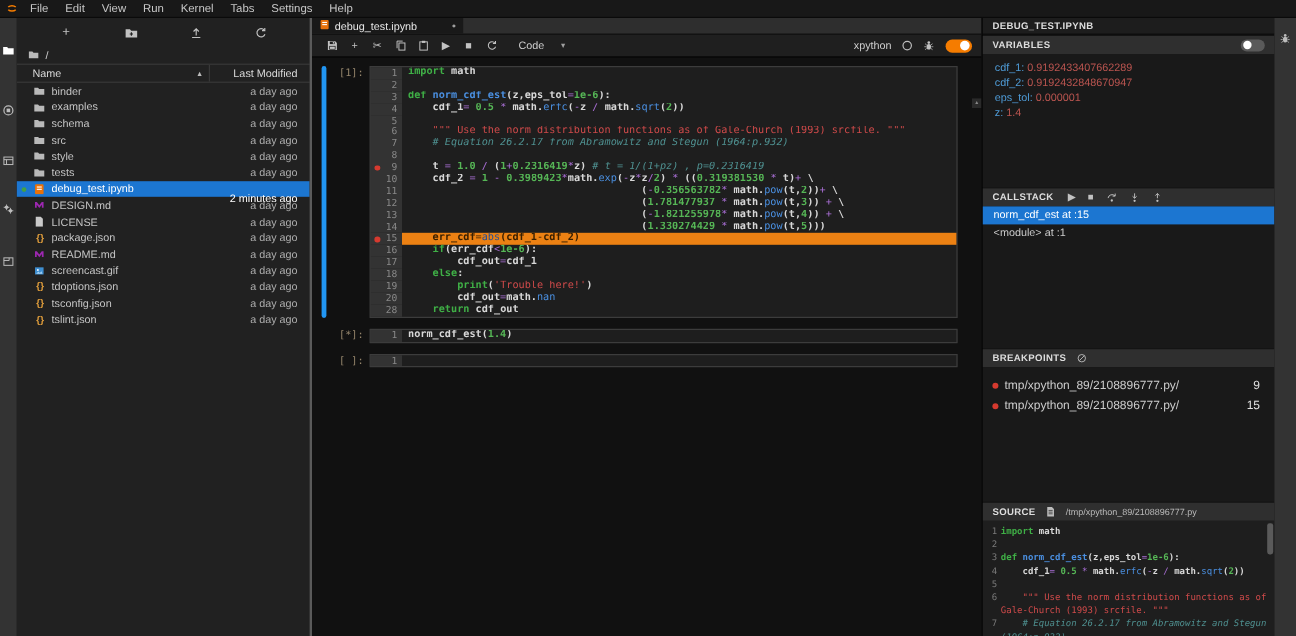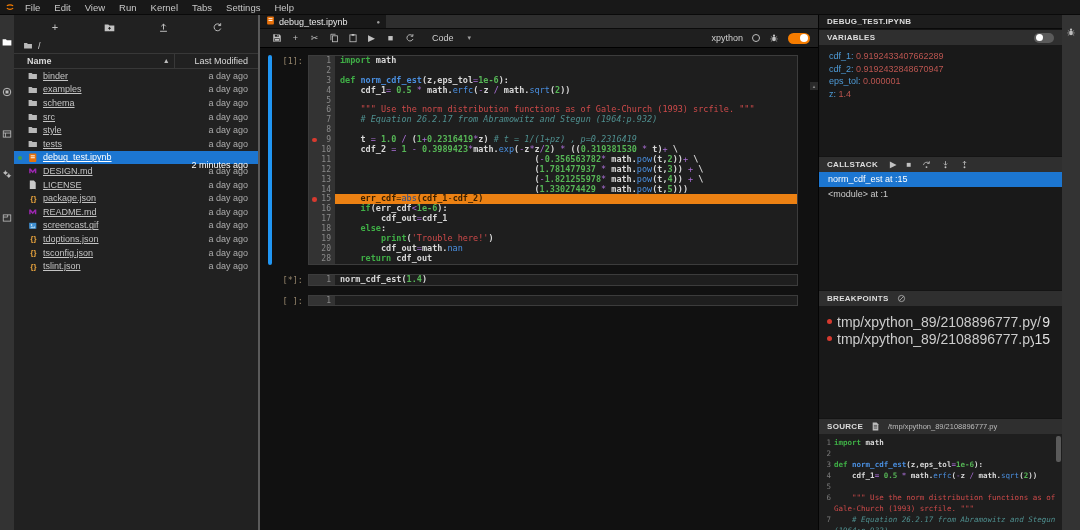--- a/index.html
+++ b/index.html
@@ -19,28 +19,28 @@
   .left-strip .strip-icon.active { color:#ffffff; }
 
   
   .fb { position:absolute; left:14px; top:15px; width:244px; height:515px; background:#212121; }
   .fb-toolbar { height:24px; display:flex; align-items:center; justify-content:space-around; padding:0 14px; }
   .fb-btn { width:18px; height:16px; display:flex; align-items:center; justify-content:center; color:#c2c2c2; font-size:11px; }
   .fb-btn svg { width:11px; height:11px; }
   .fb-breadcrumb { height:14px; display:flex; align-items:center; padding-left:9px; gap:5px; color:#cfcfcf; }
   .fb-breadcrumb svg { width:10px; height:9px; color:#b9b9b9; }
   .fb-header { height:16px; display:flex; align-items:center; border-top:1px solid #383838; border-bottom:1px solid #383838; font-size:9px; color:#d9d9d9; }
-  .fb-col-name { flex:1; padding-left:13px; display:flex; align-items:center;font-weight:bold; }
+  .fb-col-name { flex:1; padding-left:13px; display:flex; align-items:center; }
   .fb-caret { margin-left:auto; margin-right:6px; font-size:7px; color:#bdbdbd; }
   .fb-col-mod { width:84px; text-align:right; padding-right:10px; border-left:1px solid #383838; line-height:14px; }
   .fb-list { }
   .fb-row { height:13.6px; display:flex; align-items:center; color:#c4c4c4; position:relative; }
   .fb-row .ric { width:12px; margin-left:13px; margin-right:4px; display:flex; align-items:center; justify-content:center; }
   .fb-row .ric svg { width:9.5px; height:9.5px; }
-  .fb-row .rname { flex:1; white-space:nowrap; overflow:hidden;text-decoration:underline; }
+  .fb-row .rname { flex:1; white-space:nowrap; overflow:hidden; }
   .fb-row .rtime { padding-right:10px; color:#adadad; white-space:nowrap; }
   .fb-row.selected { background:#1c76d1; color:#ffffff; }
   .fb-row.selected .rtime { color:#ffffff;margin-top:15px; }
   .run-dot { position:absolute; left:4px; top:5px; width:4px; height:4px; border-radius:50%; background:#43a047; }
   .json-ic { color:#e8a33d; font-weight:bold; font-size:8px; letter-spacing:-1px; }
 
   .divider-v { position:absolute; left:258px; top:15px; width:2px; height:515px; background:#5a5a5a; }
 
   
   .nb { position:absolute; left:260px; top:15px; width:558px; height:515px; background:#111111; }
@@ -93,21 +93,21 @@
   .sec-hdr .hic { color:#c2c2c2; display:flex; } .sec-hdr .hic svg { width:9px; height:9px; }
   .sec-hdr .spacer { flex:1; }
   .vars-body { height:111px; background:#191919; padding:5px 0; }
   .var-row { padding:0 10px; height:12.6px; line-height:12.6px; font-size:9px; white-space:nowrap; }
   .var-name { color:#4f9cd8; }
   .var-val { color:#bb5550; }
   .stack-body { height:118px; background:#191919; }
   .stack-row { height:14.5px; line-height:14.5px; padding-left:9px; color:#cccccc; font-size:9px; }
   .stack-row.selected { background:#1c76d1; color:#ffffff; }
   .bp-body { height:112px; background:#191919; padding-top:7px; }
-  .bp-row { height:17px; display:flex; align-items:center; padding:0 12px 0 8px; font-size:14px; color:#cccccc; }
+  .bp-row { height:17px; display:flex; align-items:center; padding:0 12px 0 8px; font-size:10px; color:#cccccc; }
   .bp-row .bpdot { width:5px; height:5px; border-radius:50%; background:#d63a2f; margin-right:5px; flex-shrink:0; }
   .bp-row .bppath { flex:1; white-space:nowrap; overflow:hidden; }
   .bp-row .bpline { color:#e0e0e0; }
   .src-hdr-path { font-weight:normal; font-size:7.5px; color:#bbbbbb; letter-spacing:0; }
   .src-body { height:96px; background:#1e1e1e; position:relative; overflow:hidden; padding-top:3px; }
   .src-line { display:flex; height:11px; }
   .src-num { width:15px; flex-shrink:0; text-align:right; padding-right:3px; color:#7a7a7a; font-size:7.5px; font-family:"DejaVu Sans Mono", monospace; line-height:11px; }
   .src-code { flex:1; font-family:"DejaVu Sans Mono", monospace; font-size:7.5px; line-height:11px; white-space:pre; overflow:hidden; }
   .src-scroll { position:absolute; right:1px; top:2px; width:5px; height:26px; background:#5a5a5a; border-radius:2px; }
 

